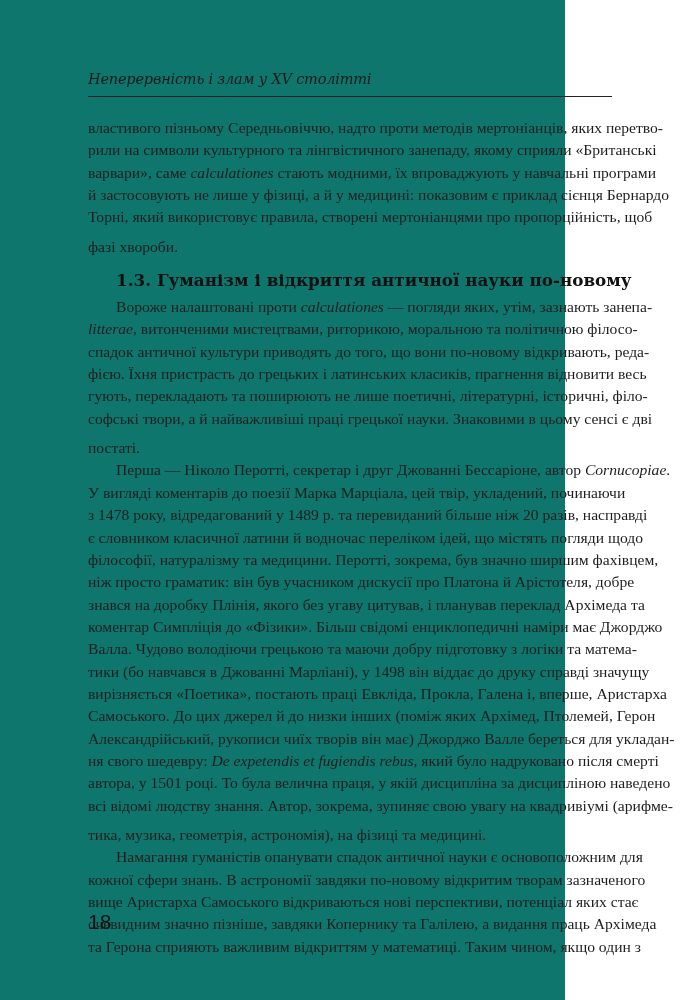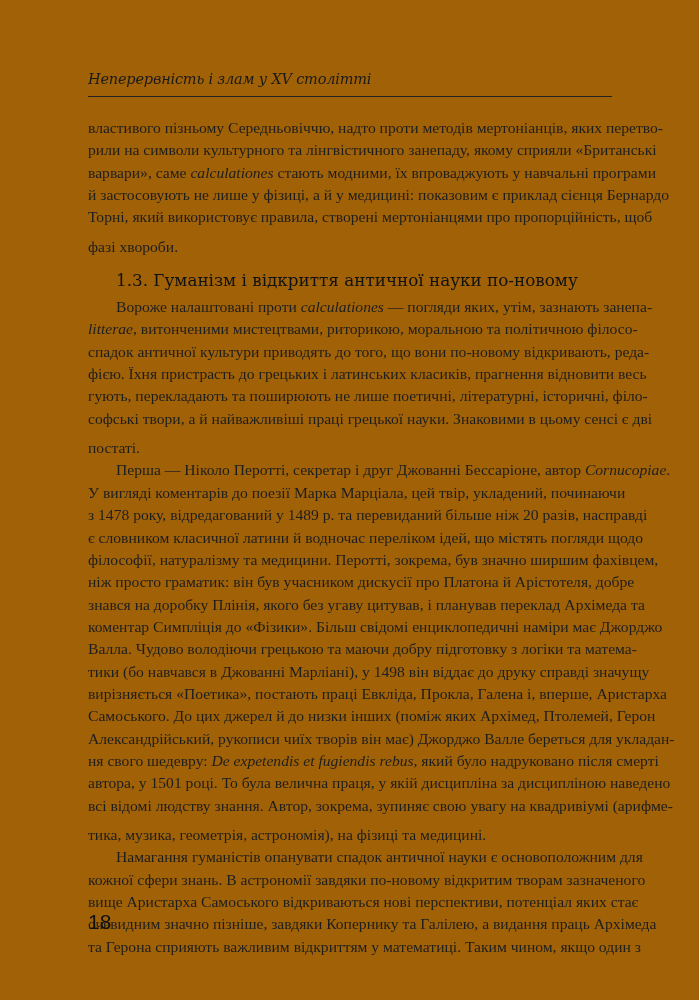--- a/index.html
+++ b/index.html
@@ -1,34 +1,34 @@
 <!DOCTYPE html>
 <html><head>
 <meta charset="utf-8">
 <style>
   html, body { margin: 0; padding: 0; background: #ffffff; }
   body { width: 699px; height: 1000px; position: relative; overflow: hidden; }
-  .page { position: absolute; left: 0; top: 0; width: 699px; height: 1000px; background: #a16207; }
+  .page { position: absolute; left: 0; top: 0; width: 565px; height: 1000px; background: #0f766e; }
   .running-head {
     position: absolute; left: 88px; top: 71px; width: 524px;
     font-family: "DejaVu Serif", "Liberation Serif", serif;
     font-style: italic; font-size: 14.5px; color: #1a1a1a; letter-spacing: -0.2px;
   }
   .head-rule { position: absolute; left: 88px; top: 96px; width: 524px; height: 0; border-top: 1.6px solid #222; }
   .body {
     position: absolute; left: 88px; top: 117px; width: 524px;
     font-family: "Liberation Serif", "DejaVu Serif", serif;
     font-size: 15.6px; line-height: 22.35px; color: #1e1e1e;
   }
   .line { display: block; white-space: nowrap; text-align: justify; text-align-last: justify; height: 22.35px; overflow: visible; }
   .line.last { text-align-last: left; margin-top: 7px; }
   .line.indent { padding-left: 28px; }
   .section-title {
     display: block; padding-left: 28px; margin-top: 10px; margin-bottom: 4px;
-    font-family: "DejaVu Serif", "Liberation Serif", serif; font-weight: normal;
+    font-family: "DejaVu Serif", "Liberation Serif", serif; font-weight: bold;
     font-size: 16.8px; line-height: 24px; color: #111; white-space: nowrap;
   }
   .it { font-style: italic; }
   .page-number {
     position: absolute; left: 88px; top: 910px;
     font-family: Liberation Sans, sans-serif; font-size: 21px; color: #111; text-align: center;
   }
 </style>
 </head>
 <body>

